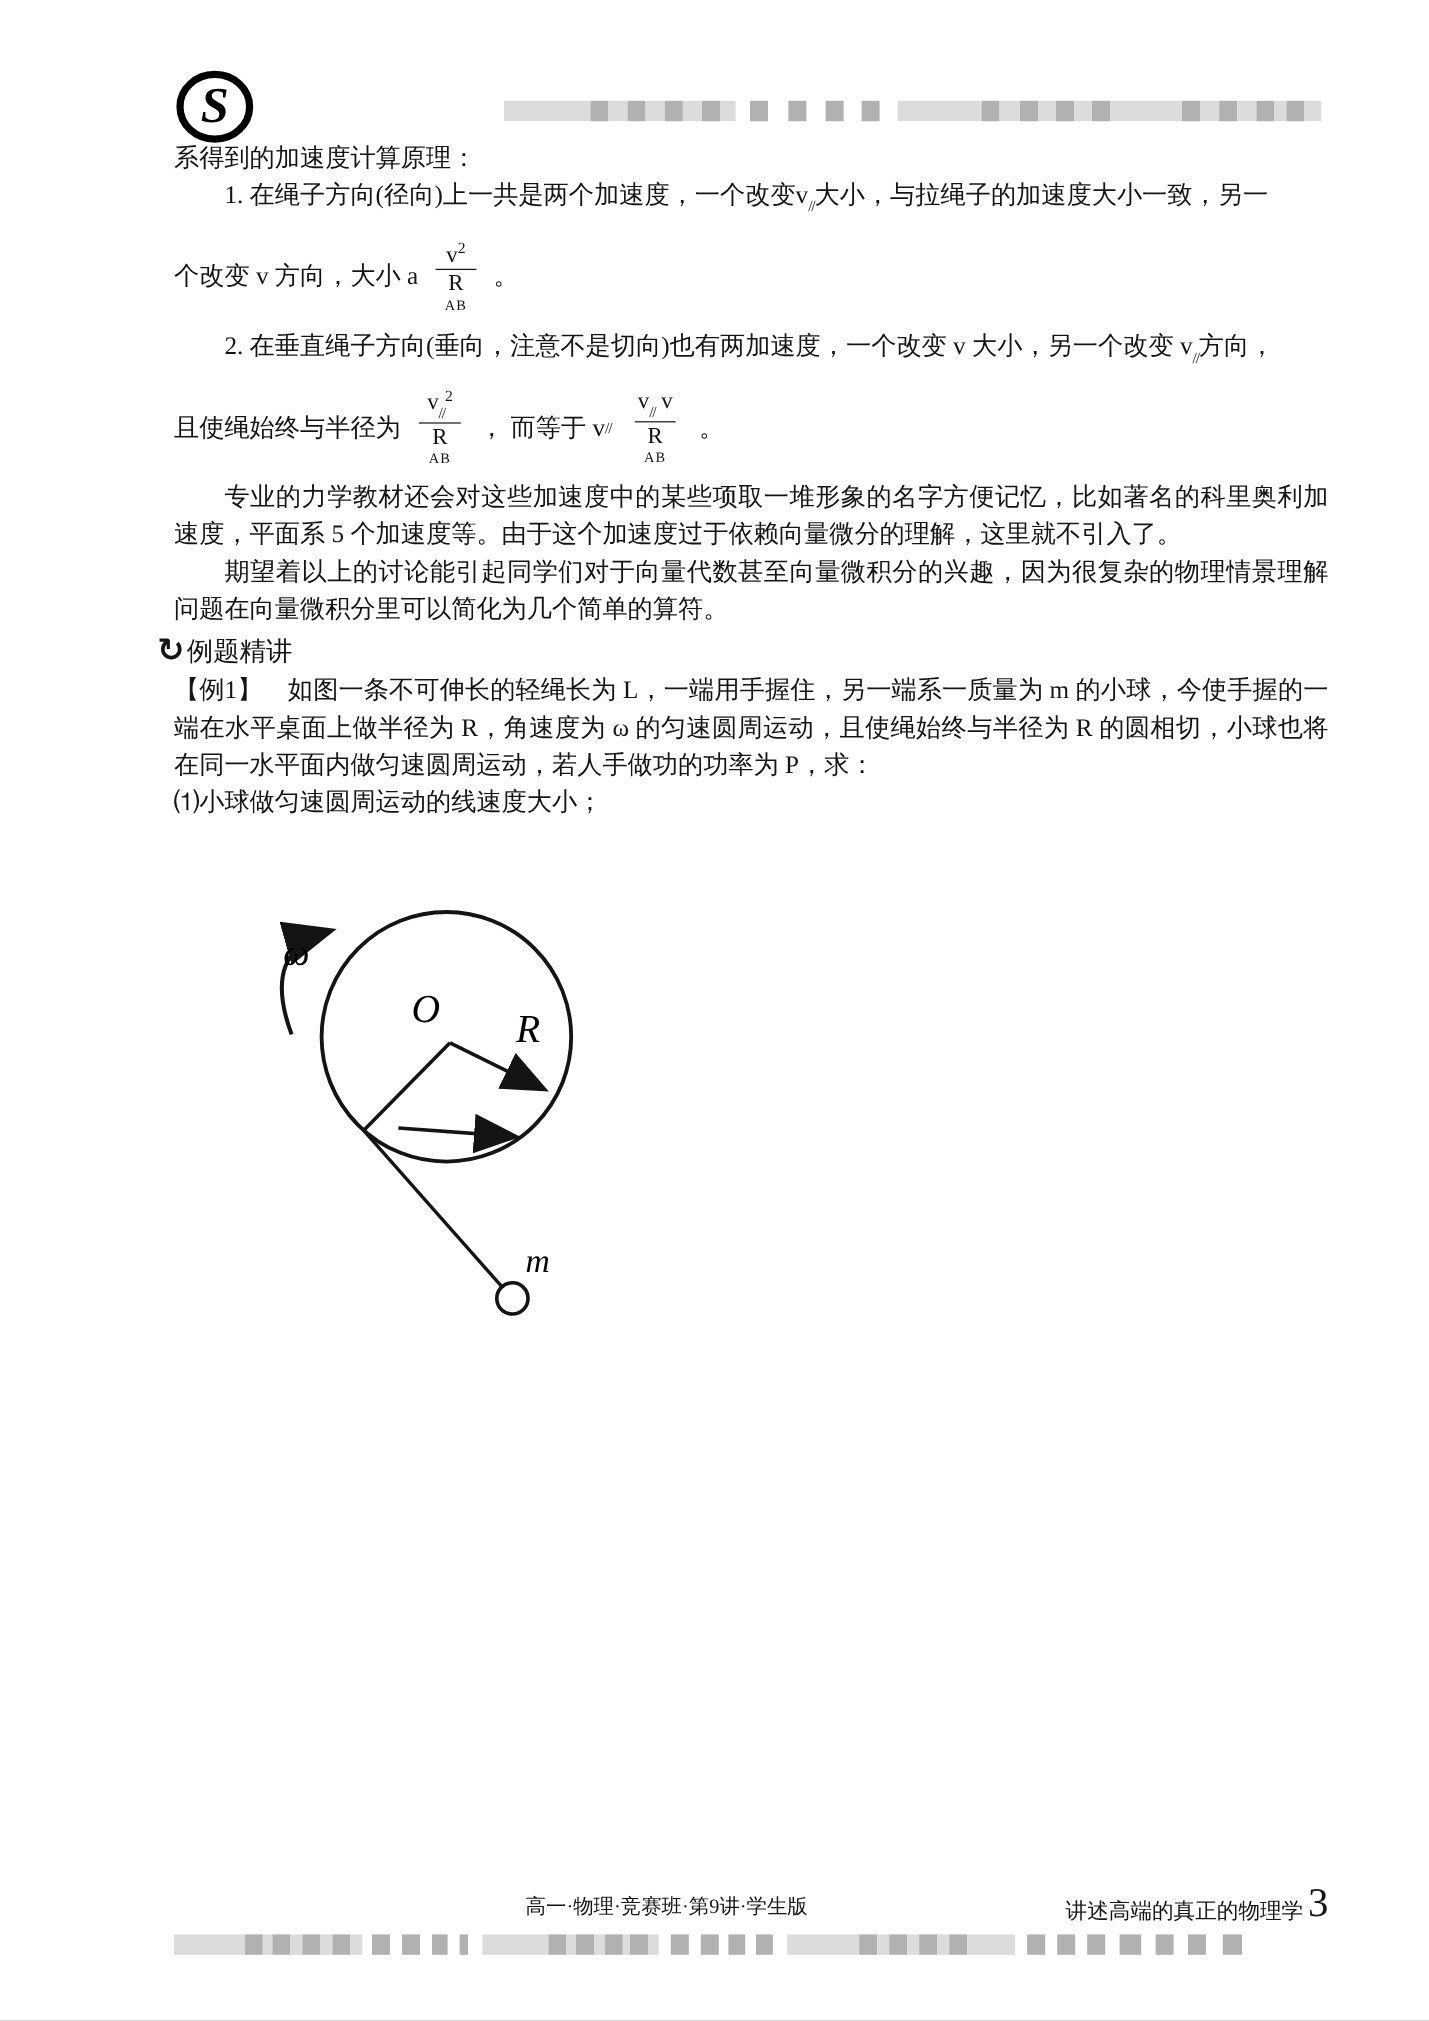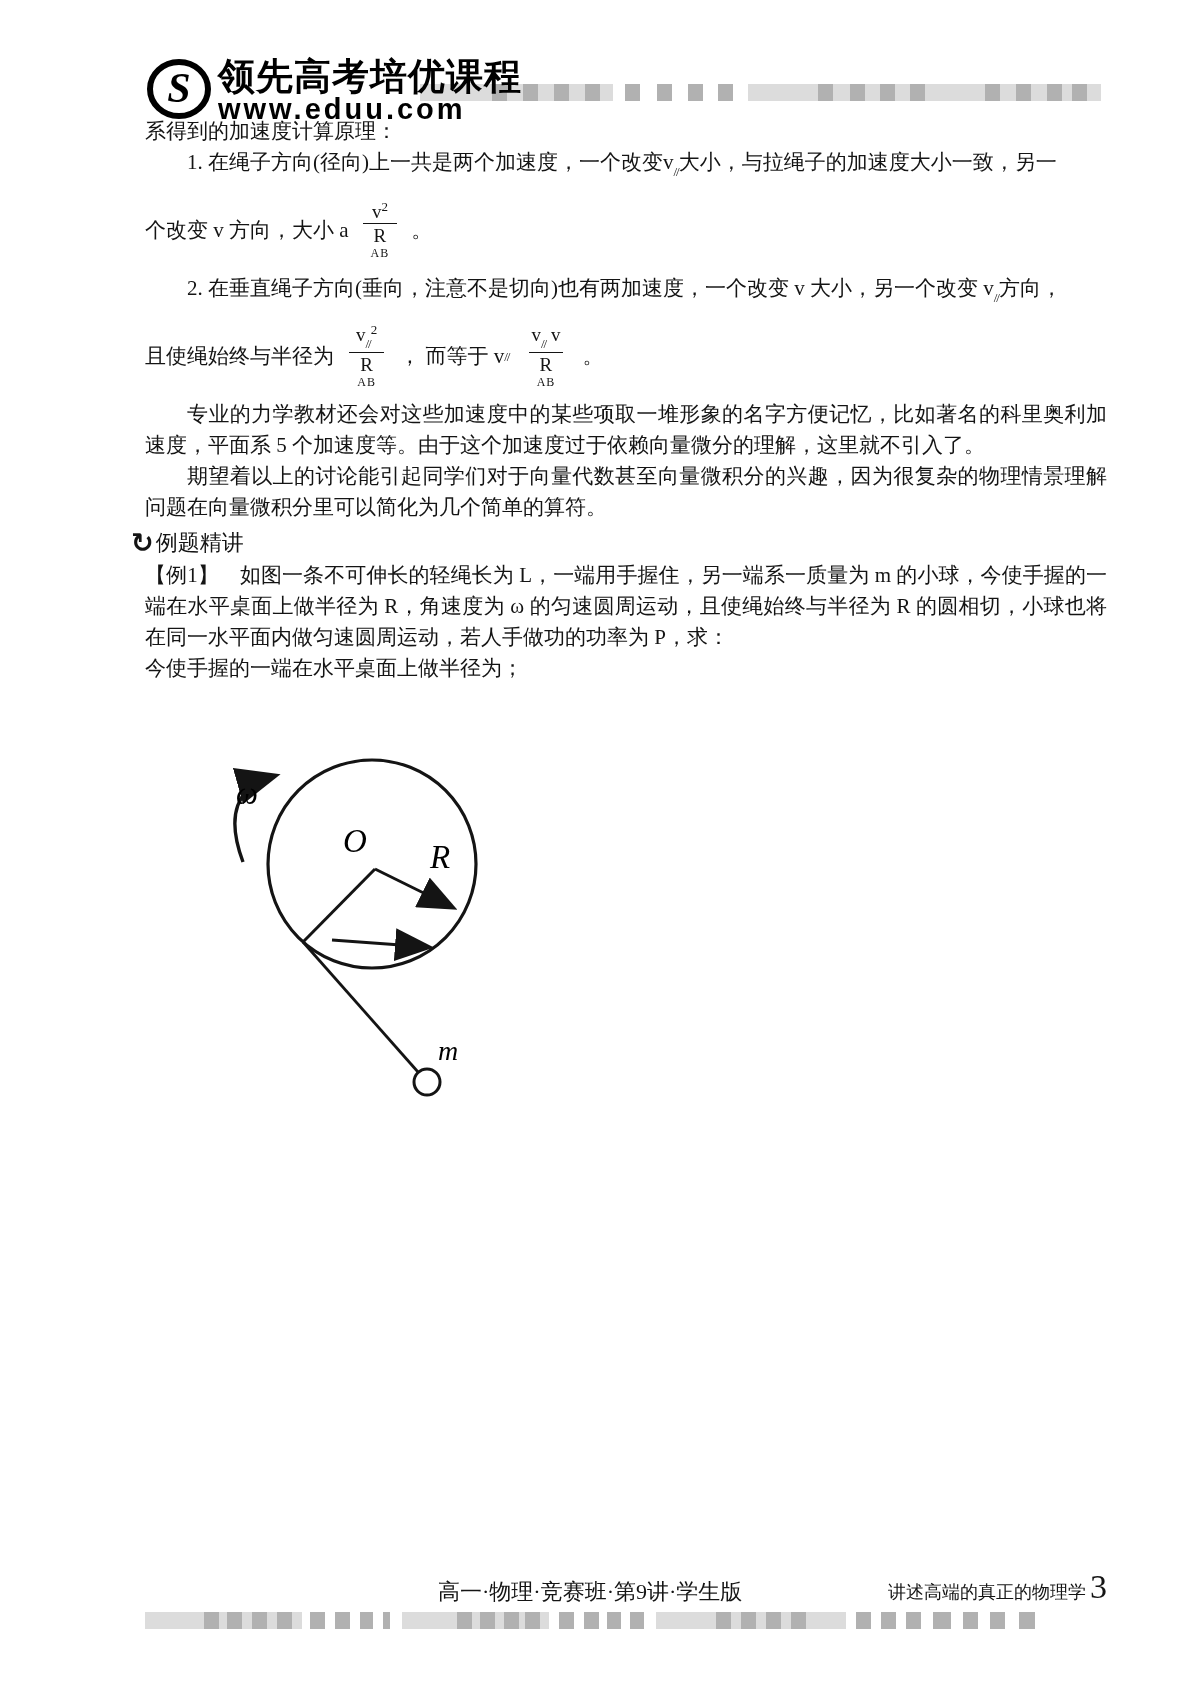--- a/index.html
+++ b/index.html
@@ -42,38 +42,34 @@
   .section-head{display:flex;align-items:center;margin:4px 0 2px -14px;font-size:22px;}
   .section-icon{font-family:"DejaVu Sans",sans-serif;font-size:27px;font-weight:bold;line-height:27px;margin-right:2px;}
   .example{margin-top:4px;}
   .q{margin-top:11px;}
 
   
   .figure{margin:8px 0 0 45px;}
   .fig-label{font-style:italic;font-family:"Liberation Serif","DejaVu Serif",serif;}
 
   
-  .footer-center{position:absolute;left:438px;top:1577px;font-size:22px;z-index:2;}
+  .footer-center{position:absolute;left:438px;top:1577px;font-size:17px;z-index:2;}
   .footer-right{position:absolute;right:84px;top:1570px;font-size:18px;z-index:2;display:flex;align-items:flex-end;}
   .page-num{font-size:34px;line-height:34px;margin-left:4px;}
 </style>
 </head>
 <body>
 
 <div class="page">
 
   <div class="logo">
     <svg class="logo-mark" viewBox="0 0 66 62">
       <ellipse cx="33" cy="31" rx="29" ry="27" fill="none" stroke="#000" stroke-width="6"></ellipse>
       <text x="33" y="44" text-anchor="middle" font-family="Liberation Serif, DejaVu Serif, serif" font-size="42" font-weight="bold" font-style="italic" fill="#000">S</text>
     </svg>
-    <div class="logo-txt">
-      <div class="logo-title">领先高考培优课程</div>
-      <div class="logo-url">www.eduu.com</div>
-    </div>
   </div>
 
   <div class="bar bar-top">
       <span class="bk bk-l" style="width: 72px;"></span>
       <span class="bk bk-d" style="width: 15px;"></span>
       <span class="bk bk-l" style="width: 16px;"></span>
       <span class="bk bk-d" style="width: 15px;"></span>
       <span class="bk bk-l" style="width: 16px;"></span>
       <span class="bk bk-d" style="width: 15px;"></span>
       <span class="bk bk-l" style="width: 16px;"></span>
@@ -212,21 +208,21 @@
     <p class="indent">专业的力学教材还会对这些加速度中的某些项取一堆形象的名字方便记忆，比如著名的科里奥利加速度，平面系 5 个加速度等。由于这个加速度过于依赖向量微分的理解，这里就不引入了。</p>
     <p class="indent">期望着以上的讨论能引起同学们对于向量代数甚至向量微积分的兴趣，因为很复杂的物理情景理解问题在向量微积分里可以简化为几个简单的算符。</p>
 
     <div class="section-head">
       <span class="section-icon">↻</span>
       <span>例题精讲</span>
     </div>
 
     <p class="example"><span>【例1】</span><span>　如图一条不可伸长的轻绳长为 L，一端用手握住，另一端系一质量为 m 的小球，今使手握的一端在水平桌面上做半径为 R，角速度为 ω 的匀速圆周运动，且使绳始终与半径为 R 的圆相切，小球也将在同一水平面内做匀速圆周运动，若人手做功的功率为 P，求：</span></p>
 
-    <p class="q">今使手握的一端在水平桌面上做半径为；</p>
+    <p class="q">⑴小球做匀速圆周运动的线速度大小；</p>
 
     
     <svg class="figure" width="330" height="432" viewBox="0 0 330 432">
       <defs>
         <marker id="ah" markerWidth="13" markerHeight="11" refX="11" refY="5.5" orient="auto">
           <path d="M0,0 L13,5.5 L0,11 z" fill="#141414"></path>
         </marker>
       </defs>
 
       <circle cx="182" cy="172" r="104" fill="none" stroke="#141414" stroke-width="3.2"></circle>

